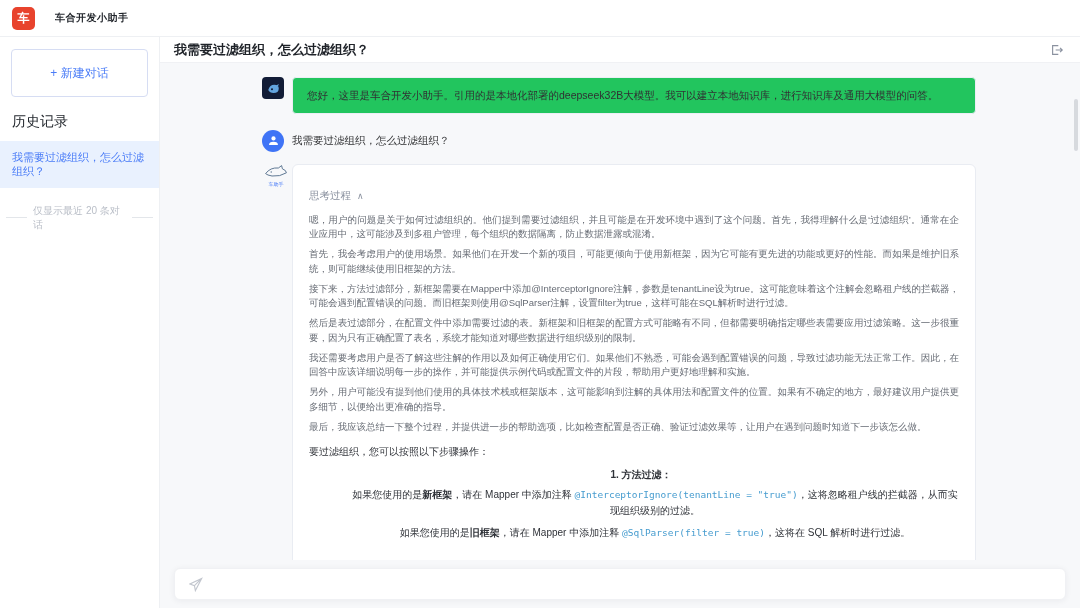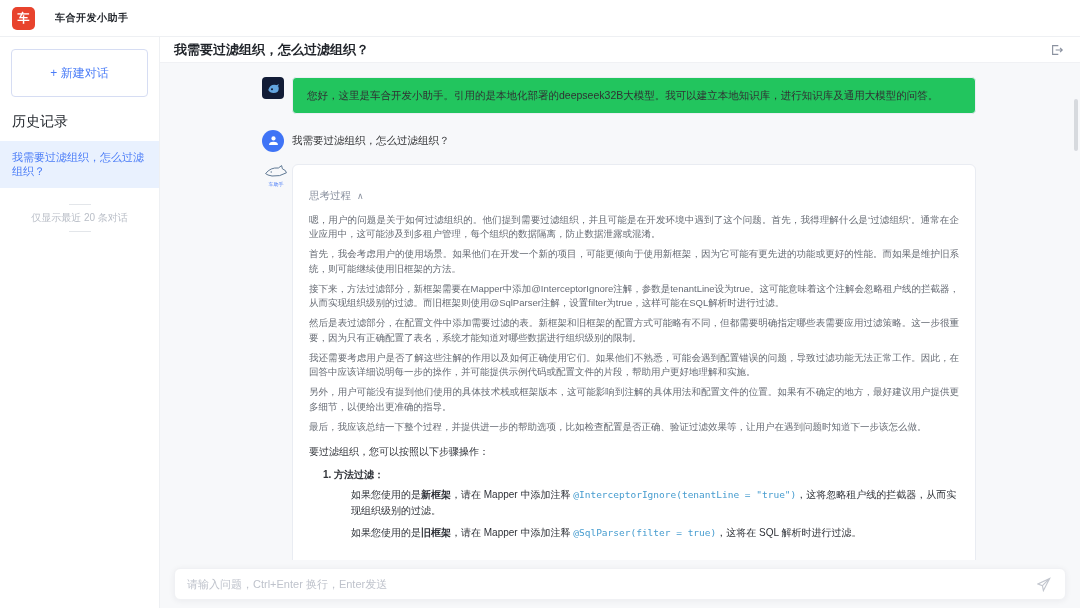--- a/index.html
+++ b/index.html
@@ -12,21 +12,21 @@
   .logo { width:23px; height:23px; background:#e8432d; border-radius:5px; color:#fff; font-size:12px; font-weight:bold; display:flex; align-items:center; justify-content:center; }
   .app-title { font-size:10px; font-weight:bold; color:#1f2329; margin-left:20px; letter-spacing:.5px; }
 
   .body { flex:1; display:flex; min-height:0; }
 
   
   .sidebar { width:160px; background:#ffffff; border-right:1px solid #eef0f3; flex:none; display:flex; flex-direction:column; }
   .new-chat { margin:12px 11px 0; height:48px; border:1px solid #d6ddf3; border-radius:4px; background:#fff; color:#4a7cf7; font-size:12px; display:flex; align-items:center; justify-content:center; cursor:pointer; }
   .history-label { font-size:14px; color:#24292f; padding:16px 12px 10px; }
   .history-item { background:#e9f1fe; color:#4a7cf7; font-size:11px; padding:9px 12px; line-height:1.3; cursor:pointer; }
-  .sidebar-note { margin-top:16px; display:flex; align-items:center; justify-content:center; gap:6px; color:#b9bec7; font-size:10px; padding:0 6px;flex-direction:column; }
+  .sidebar-note { margin-top:16px; display:flex; align-items:center; justify-content:center; gap:6px; color:#b9bec7; font-size:10px; padding:0 6px; }
   .sidebar-note .dash { height:1px; width:22px; background:#e3e6ea; }
 
   
   .main { flex:1; display:flex; flex-direction:column; min-width:0; background:#f7f8fa; position:relative; }
   .chat-titlebar { height:26px; background:#ffffff; border-bottom:1px solid #f0f1f4; display:flex; align-items:center; padding:0 14px; flex:none; }
   .chat-title { font-size:13px; font-weight:bold; color:#1f2329; flex:1; }
   .export-btn { width:16px; height:16px; color:#8a919f; cursor:pointer; display:flex; align-items:center; }
 
   .chat-scroll { flex:1; min-height:0; overflow:hidden; padding:14px 104px 0 102px; position:relative; }
   .msg-row { display:flex; align-items:flex-start; margin-bottom:16px; }
@@ -40,21 +40,21 @@
   .bubble { background:#22c55e; border:1px solid #ebeef5; border-radius:4px; padding:9px 14px; font-size:10.5px; line-height:1.6; color:#303133; flex:1; }
   .plain-text { font-size:10.5px; color:#303133; padding-top:4px; }
 
   .think-card { background:#ffffff; border:1px solid #e9ecf2; border-radius:6px; padding:24px 16px 10px; flex:1; }
   .think-head { font-size:10.5px; color:#8a919f; margin-bottom:10px; cursor:pointer; }
   .think-head .chev { margin-left:6px; font-size:9px; }
   .think-p { font-size:9.5px; color:#666b74; line-height:1.5; margin-bottom:6px; text-align:justify; }
 
   .answer { margin-top:10px; font-size:10px; color:#2f3238; line-height:1.55; }
   .answer .intro { margin-bottom:7px; }
-  .step { margin-left:14px; margin-bottom:16px; }
+  .step { margin-left:14px; margin-bottom:16px;text-align:center; }
   .step-title { font-weight:bold; margin-bottom:5px; }
   .step-line { margin-left:28px; margin-bottom:7px; }
   code.inline { font-family:"DejaVu Sans Mono","Liberation Mono",monospace; color:#469ccf; font-size:9.5px; }
 
   .scroll-thumb { position:absolute; right:2px; top:62px; width:4px; height:52px; border-radius:2px; background:#d7dade; }
 
   
   .composer { flex:none; padding:8px 14px 8px; }
   .composer-box { background:#ffffff; border:1px solid #f0f1f4; border-radius:6px; box-shadow:0 1px 6px rgba(31,41,55,.06); height:32px; display:flex; align-items:center; padding:0 12px; }
   .composer-input { flex:1; border:none; outline:none; font-size:11px; color:#303133; font-family:"Liberation Sans","DejaVu Sans",sans-serif; background:transparent; }
@@ -132,21 +132,21 @@
             </div>
           </div>
 
           <div class="think-card">
             <div class="think-head">
               <span>思考过程</span><span class="chev">∧</span>
             </div>
 
             <p class="think-p">嗯，用户的问题是关于如何过滤组织的。他们提到需要过滤组织，并且可能是在开发环境中遇到了这个问题。首先，我得理解什么是‘过滤组织’。通常在企业应用中，这可能涉及到多租户管理，每个组织的数据隔离，防止数据泄露或混淆。</p>
             <p class="think-p">首先，我会考虑用户的使用场景。如果他们在开发一个新的项目，可能更倾向于使用新框架，因为它可能有更先进的功能或更好的性能。而如果是维护旧系统，则可能继续使用旧框架的方法。</p>
-            <p class="think-p">接下来，方法过滤部分，新框架需要在Mapper中添加@InterceptorIgnore注解，参数是tenantLine设为true。这可能意味着这个注解会忽略租户线的拦截器，从而实现组织级别的过滤。而旧框架则使用@SqlParser注解，设置filter为true，这样可能在SQL解析时进行过滤。</p>
+            <p class="think-p">接下来，方法过滤部分，新框架需要在Mapper中添加@InterceptorIgnore注解，参数是tenantLine设为true。这可能意味着这个注解会忽略租户线的拦截器，可能会遇到配置错误的问题。而旧框架则使用@SqlParser注解，设置filter为true，这样可能在SQL解析时进行过滤。</p>
             <p class="think-p">然后是表过滤部分，在配置文件中添加需要过滤的表。新框架和旧框架的配置方式可能略有不同，但都需要明确指定哪些表需要应用过滤策略。这一步很重要，因为只有正确配置了表名，系统才能知道对哪些数据进行组织级别的限制。</p>
             <p class="think-p">我还需要考虑用户是否了解这些注解的作用以及如何正确使用它们。如果他们不熟悉，可能会遇到配置错误的问题，导致过滤功能无法正常工作。因此，在回答中应该详细说明每一步的操作，并可能提供示例代码或配置文件的片段，帮助用户更好地理解和实施。</p>
             <p class="think-p">另外，用户可能没有提到他们使用的具体技术栈或框架版本，这可能影响到注解的具体用法和配置文件的位置。如果有不确定的地方，最好建议用户提供更多细节，以便给出更准确的指导。</p>
             <p class="think-p">最后，我应该总结一下整个过程，并提供进一步的帮助选项，比如检查配置是否正确、验证过滤效果等，让用户在遇到问题时知道下一步该怎么做。</p>
 
             <div class="answer">
               <div class="intro">要过滤组织，您可以按照以下步骤操作：</div>
 
               <div class="step">
                 <div class="step-title">1. 方法过滤：</div>
@@ -157,21 +157,20 @@
             </div>
           </div>
         </div>
 
       </div>
 
       <div class="scroll-thumb"></div>
 
       <div class="composer">
         <div class="composer-box">
-          <input class="composer-input" placeholder="请输入问题，Ctrl+Enter 换行，Enter发送" style="">
           <div class="send-btn">
             <svg width="15" height="15" viewBox="0 0 16 16" fill="none" stroke="currentColor" stroke-width="1.2">
               <path d="M13.5 1.5 L6.8 14.5 L5.8 9.2 L1 7.4 Z M5.8 9.2 L13.5 1.5"></path>
             </svg>
           </div>
         </div>
       </div>
 
     </div>
   </div>

